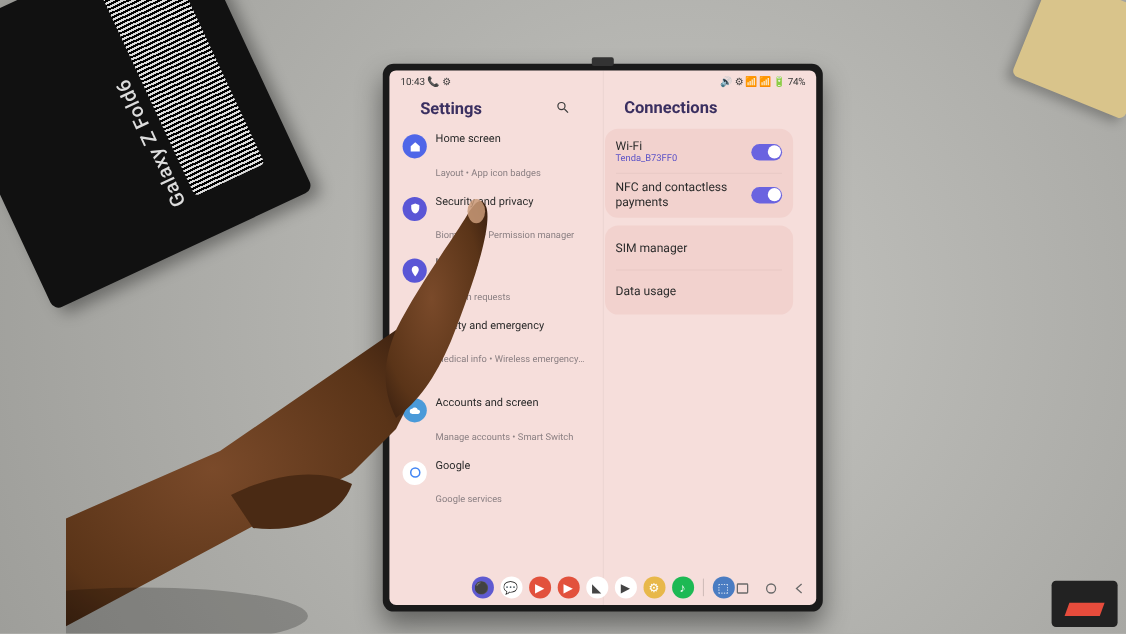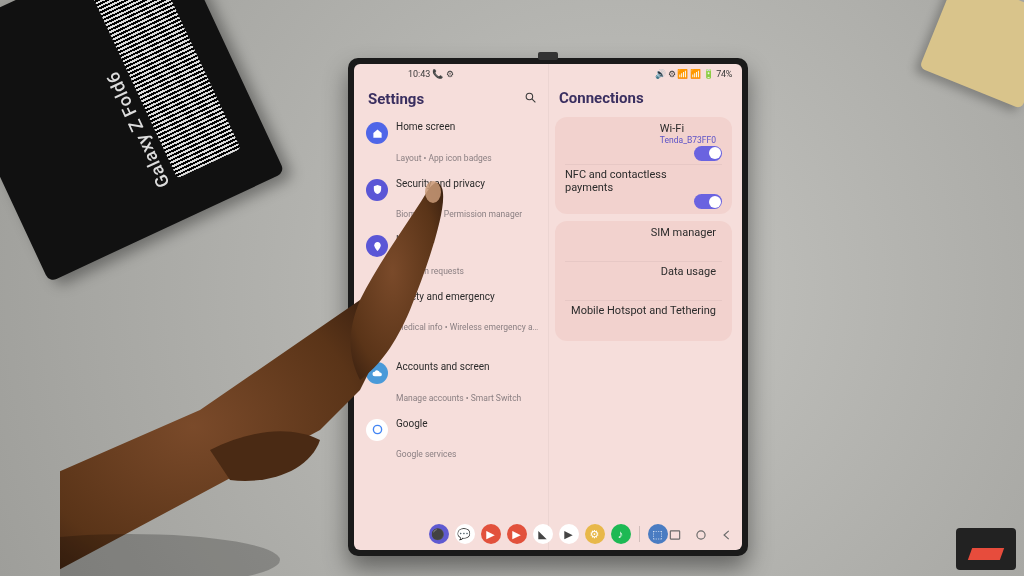--- a/index.html
+++ b/index.html
@@ -111,41 +111,40 @@
     background: rgba(0,0,0,0.04);
   }
   .statusbar {
     display: flex;
     justify-content: space-between;
     align-items: center;
     font-size: 9px;
     color: #3a3a3a;
     padding: 3px 10px 2px;
     height: 14px;
-    margin-left: 44px;
   }
   .statusbar .right { letter-spacing: -0.3px; }
   .panes {
     flex: 1;
     display: flex;
     min-height: 0;
   }
   .pane {
     flex: 1;
     padding: 2px 8px 4px 10px;
     display: flex;
     flex-direction: column;
     min-width: 0;
   }
-  .pane.right { padding-left: 6px; padding-right: 10px; }
+  .pane.right { padding-left: 6px; padding-right: 21px; }
   .pane-header {
     display: flex;
     align-items: center;
     justify-content: space-between;
-    margin: 4px 4px 10px;
+    margin: 4px 18px 10px;
   }
   .pane-title {
     font-size: 15px;
     font-weight: 700;
     color: #3a2f60;
   }
   .search-icon svg { width: 13px; height: 13px; }
   .settings-list {
     display: flex;
     flex-direction: column;
@@ -183,25 +182,24 @@
     margin-top: 19px;
   }
   .card {
     background: #f2d2ce;
     border-radius: 12px;
     padding: 2px 10px;
     margin-bottom: 7px;
   }
   .card-row {
     display: flex;
-    align-items: flex-end;
+    align-items: center;
     justify-content: space-between;
     min-height: 32px;
     padding: 3px 0;
-    flex-direction: column;
   }
   .card-row + .card-row { border-top: 1px solid rgba(0,0,0,0.045); }
   .card-row .texts { flex: 1; padding-right: 6px; }
   .row-title { font-size: 11px; color: #2b2b2b; line-height: 1.2; }
   .row-sub   { font-size: 8.5px; color: #8a7f82; line-height: 1.25; }
   .row-sub.link { color: #5b52c7; }
   .toggle {
     width: 28px; height: 15px;
     border-radius: 12px;
     position: relative;
@@ -388,25 +386,20 @@
             </div>
           <div class="card" id="card3">
               <div class="card-row">
                 <div class="texts">
                   <div class="row-title">SIM manager</div>
                 </div>
               </div>
               <div class="card-row">
                 <div class="texts">
                   <div class="row-title">Data usage</div>
-                </div>
-              </div>
-              <div class="card-row">
-                <div class="texts">
-                  <div class="row-title">Mobile Hotspot and Tethering</div>
                 </div>
               </div>
             </div>
         </div>
       </div>
 
       <div class="taskbar">
         <div id="task-icons" style="display:flex;gap:6px;align-items:center;">
             <div class="task-icon" style="background: rgb(95, 90, 209);">⚫</div>
             <div class="task-icon" style="background: rgb(255, 255, 255); color: rgb(68, 68, 68);">💬</div>

